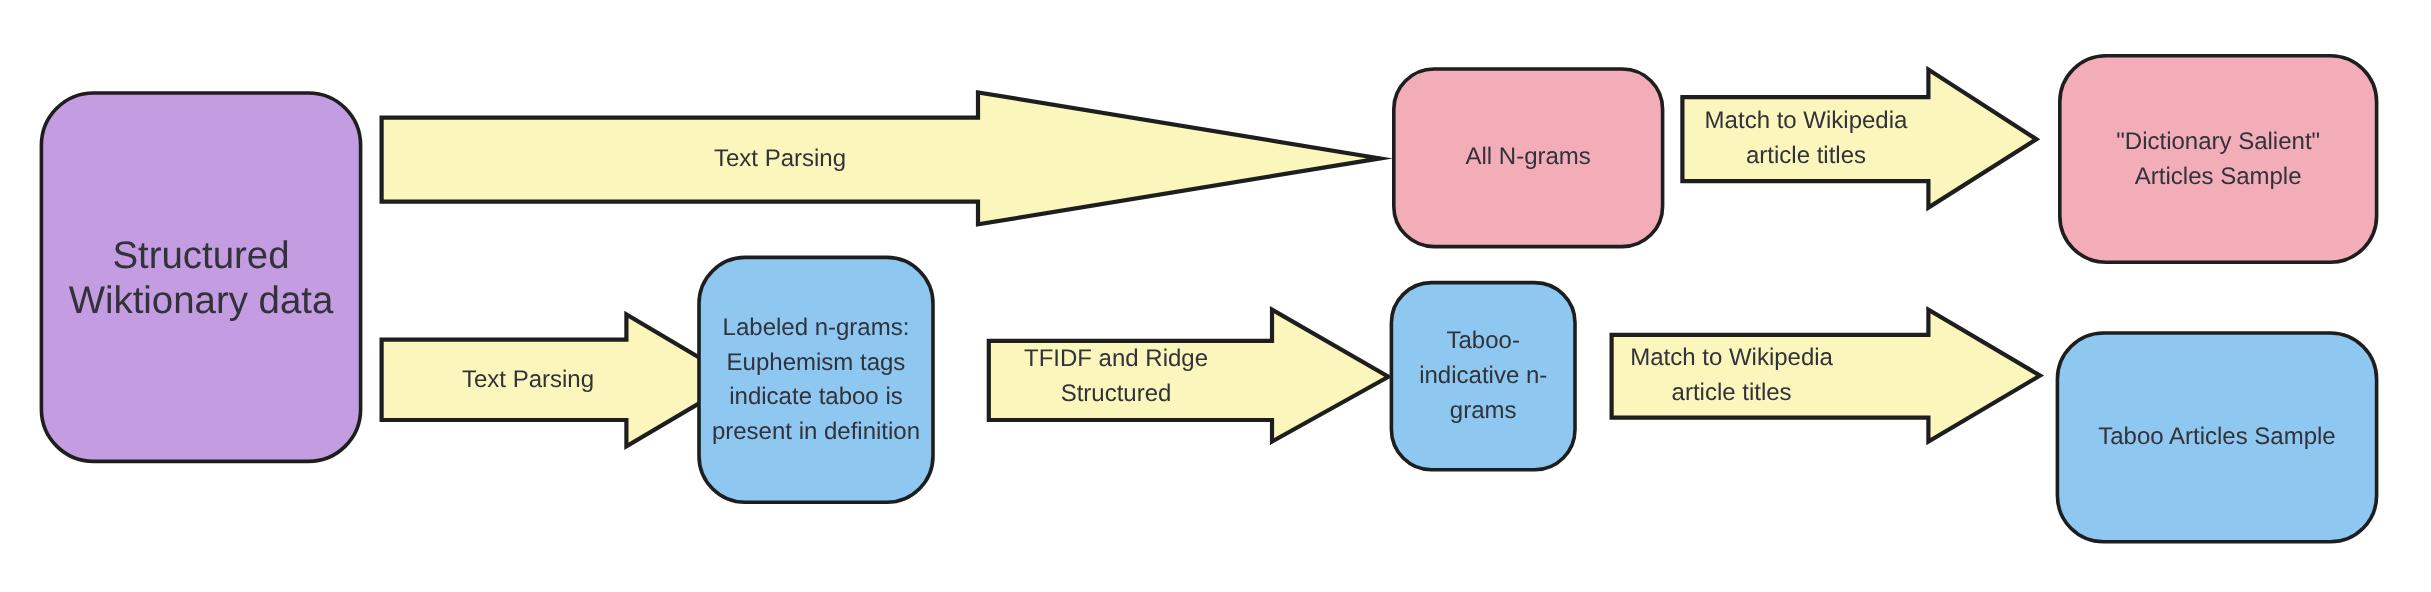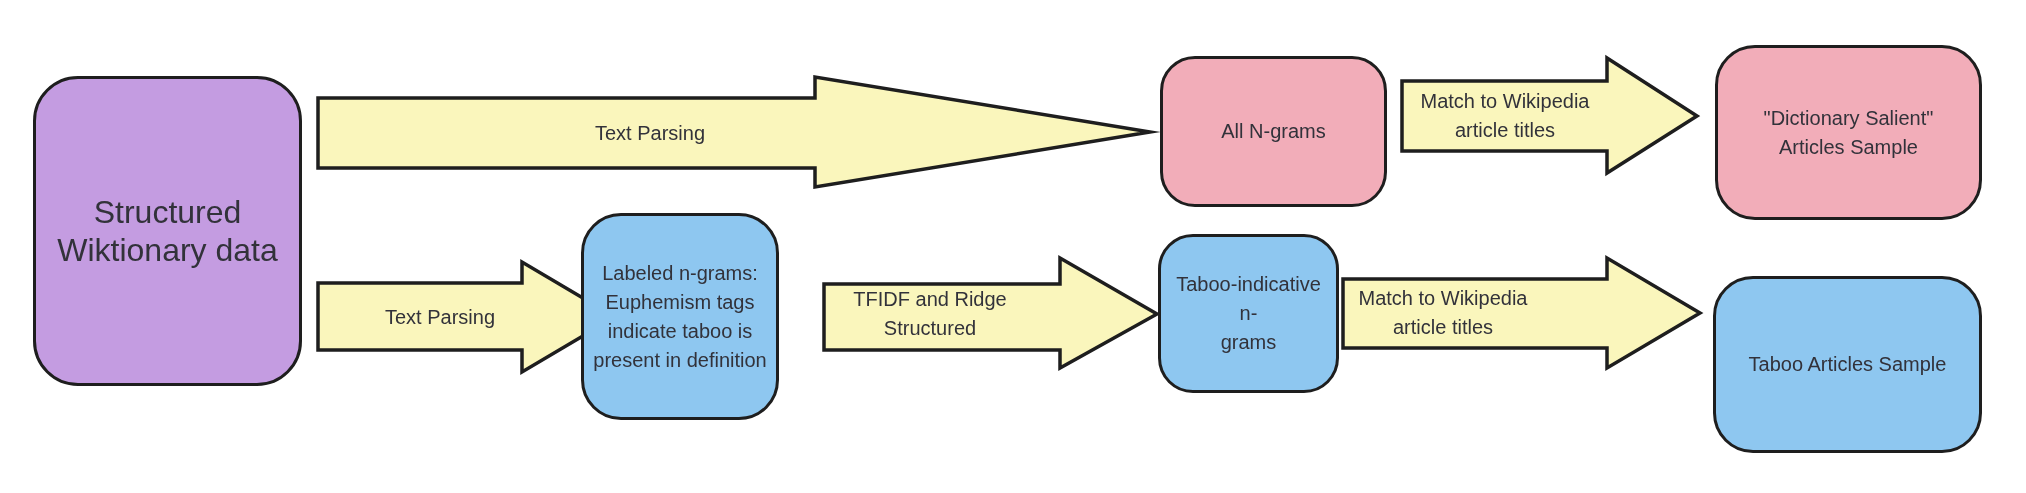--- a/index.html
+++ b/index.html
@@ -45,21 +45,21 @@
     line-height: 29px;
   }
   .fill-purple { background: #c49ce1; }
   .fill-pink   { background: #f2adb9; }
   .fill-blue   { background: #8ec7f0; }
 
   #node-structured { left: 33px;  top: 76px;  width: 269px; height: 310px; border-radius: 45px; }
   #node-structured .node-label { font-size: 32px; line-height: 38px; }
   #node-all-ngrams      { left: 1160px; top: 56px;  width: 227px; height: 151px; border-radius: 35px; }
   #node-labeled-ngrams  { left: 581px;  top: 213px; width: 198px; height: 207px; border-radius: 40px; }
-  #node-taboo-indic     { left: 1158px; top: 234px; width: 181px; height: 159px; border-radius: 35px; align-items: center; }
+  #node-taboo-indic     { left: 1158px; top: 234px; width: 156px; height: 159px; border-radius: 35px; align-items: center; }
   #node-dict-salient    { left: 1715px; top: 45px;  width: 267px; height: 175px; border-radius: 40px; }
   #node-taboo-sample    { left: 1713px; top: 235px; width: 269px; height: 177px; border-radius: 40px; margin-top: 41px; }
 
   .arrow-label {
     position: absolute;
     transform: translate(-50%, -50%);
     text-align: center;
     white-space: pre-line;
     font-size: 20px;
     line-height: 29px;

